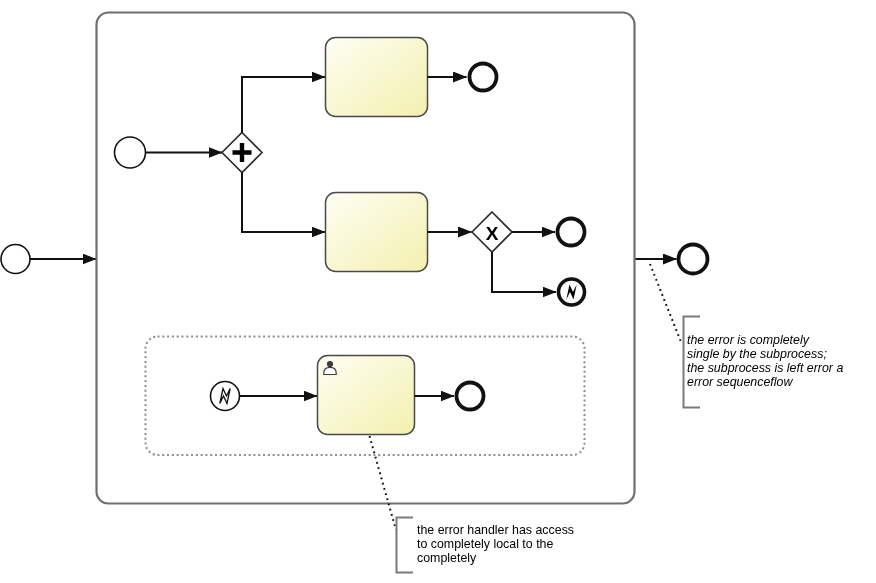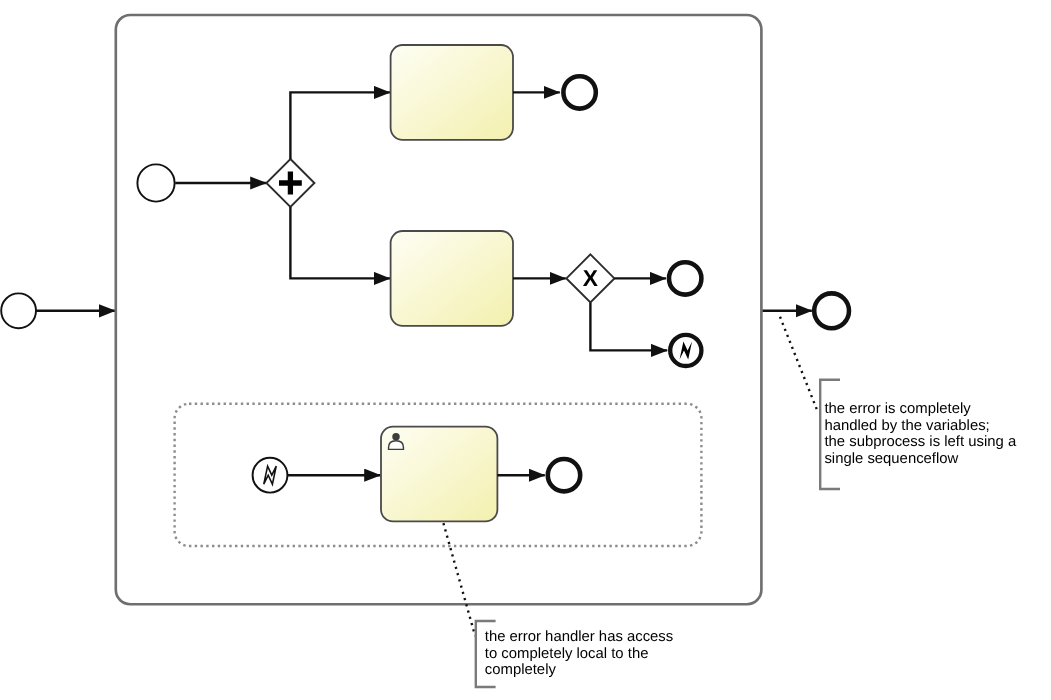--- a/index.html
+++ b/index.html
@@ -94,25 +94,25 @@
     <line x1="635.5" y1="259" x2="676.5" y2="259" stroke="#111111" stroke-width="2" marker-end="url(#arrow)"></line>
     <circle cx="693" cy="259" r="14.5" fill="#ffffff" stroke="#111111" stroke-width="3.8"></circle>
 
     <line x1="650" y1="264" x2="681" y2="342" stroke="#111111" stroke-width="2" stroke-dasharray="1.8 3.6"></line>
     <line x1="369.5" y1="436" x2="396" y2="530" stroke="#111111" stroke-width="2" stroke-dasharray="1.8 3.6"></line>
 
     <path d="M700,316.5 H683.5 V407.5 H700" fill="none" stroke="#7a7a7a" stroke-width="2"></path>
     <path d="M413,517.5 H396.5 V572.5 H413" fill="none" stroke="#7a7a7a" stroke-width="2"></path>
   </svg>
 
-  <div class="annotation" style="left:687px; top:333px;">
+  <div class="annotation" style="left:687px; top:333px;font-style:italic;">
     <div>the error is completely</div>
-    <div>handled by the variables;</div>
-    <div>the subprocess is left using a</div>
-    <div>single sequenceflow</div>
+    <div>single by the subprocess;</div>
+    <div>the subprocess is left error a</div>
+    <div>error sequenceflow</div>
   </div>
 
-  <div class="annotation" style="left:404px; top:523px;">
+  <div class="annotation" style="left:417px; top:523px;">
     <div>the error handler has access</div>
     <div>to completely local to the</div>
     <div>completely</div>
   </div>
 </div>
 
 </body></html>

